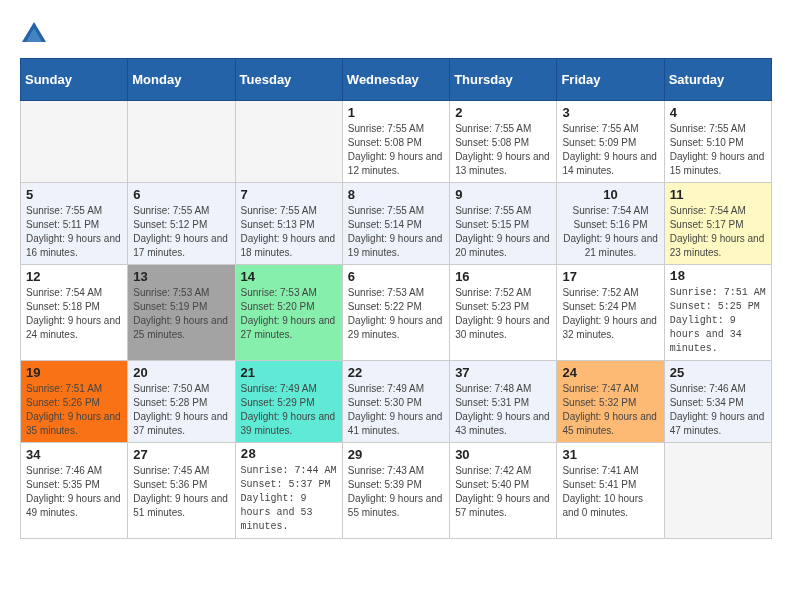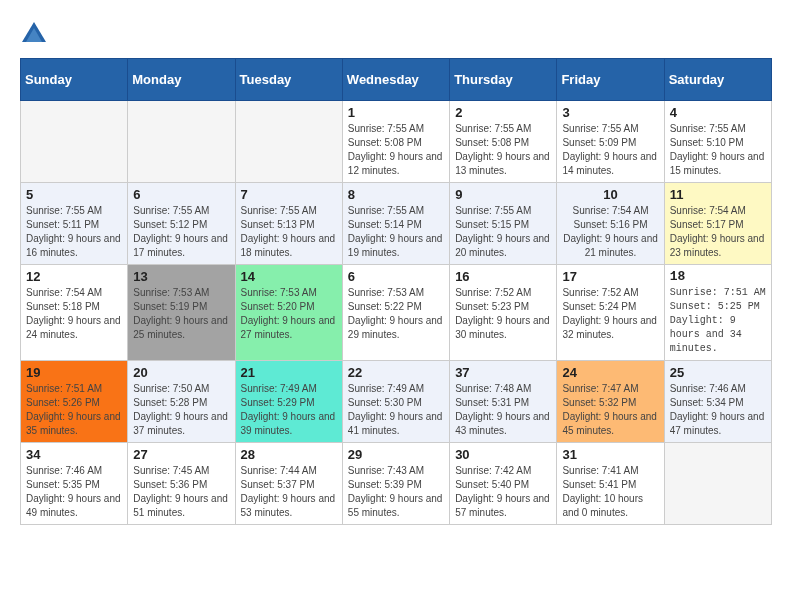--- a/index.html
+++ b/index.html
@@ -159,20 +159,20 @@
         <td style="background: rgb(238, 242, 250);"><span class="day-num">20</span><span class="day-detail">Sunrise: 7:50 AM<br>Sunset: 5:28 PM<br>Daylight: 9 hours and 37 minutes.</span></td>
         <td style="background: #5eead4;"><span class="day-num">21</span><span class="day-detail">Sunrise: 7:49 AM<br>Sunset: 5:29 PM<br>Daylight: 9 hours and 39 minutes.</span></td>
         <td style="background: rgb(238, 242, 250);"><span class="day-num">22</span><span class="day-detail">Sunrise: 7:49 AM<br>Sunset: 5:30 PM<br>Daylight: 9 hours and 41 minutes.</span></td>
         <td style="background: rgb(238, 242, 250);"><span class="day-num">37</span><span class="day-detail">Sunrise: 7:48 AM<br>Sunset: 5:31 PM<br>Daylight: 9 hours and 43 minutes.</span></td>
         <td style="background: #fdba74;"><span class="day-num">24</span><span class="day-detail">Sunrise: 7:47 AM<br>Sunset: 5:32 PM<br>Daylight: 9 hours and 45 minutes.</span></td>
         <td style="background: rgb(238, 242, 250);"><span class="day-num">25</span><span class="day-detail">Sunrise: 7:46 AM<br>Sunset: 5:34 PM<br>Daylight: 9 hours and 47 minutes.</span></td>
       </tr>
       <tr>
         <td style="background: rgb(255, 255, 255);"><span class="day-num">34</span><span class="day-detail">Sunrise: 7:46 AM<br>Sunset: 5:35 PM<br>Daylight: 9 hours and 49 minutes.</span></td>
         <td style="background: rgb(255, 255, 255);"><span class="day-num">27</span><span class="day-detail">Sunrise: 7:45 AM<br>Sunset: 5:36 PM<br>Daylight: 9 hours and 51 minutes.</span></td>
-        <td style="background: rgb(255, 255, 255);"><span class="day-num">28</span><span class="day-detail">Sunrise: 7:44 AM<br>Sunset: 5:37 PM<br>Daylight: 9 hours and 53 minutes.</span></td>
+        <td style="background: rgb(255, 255, 255); font-family: Liberation Mono, monospace;"><span class="day-num">28</span><span class="day-detail">Sunrise: 7:44 AM<br>Sunset: 5:37 PM<br>Daylight: 9 hours and 53 minutes.</span></td>
         <td style="background: rgb(255, 255, 255);"><span class="day-num">29</span><span class="day-detail">Sunrise: 7:43 AM<br>Sunset: 5:39 PM<br>Daylight: 9 hours and 55 minutes.</span></td>
         <td style="background: rgb(255, 255, 255);"><span class="day-num">30</span><span class="day-detail">Sunrise: 7:42 AM<br>Sunset: 5:40 PM<br>Daylight: 9 hours and 57 minutes.</span></td>
         <td style="background: rgb(255, 255, 255);"><span class="day-num">31</span><span class="day-detail">Sunrise: 7:41 AM<br>Sunset: 5:41 PM<br>Daylight: 10 hours and 0 minutes.</span></td>
         <td class="empty" style="background: rgb(245, 245, 245);"></td>
       </tr>
     </tbody>
 </table>
 
 </body></html>

